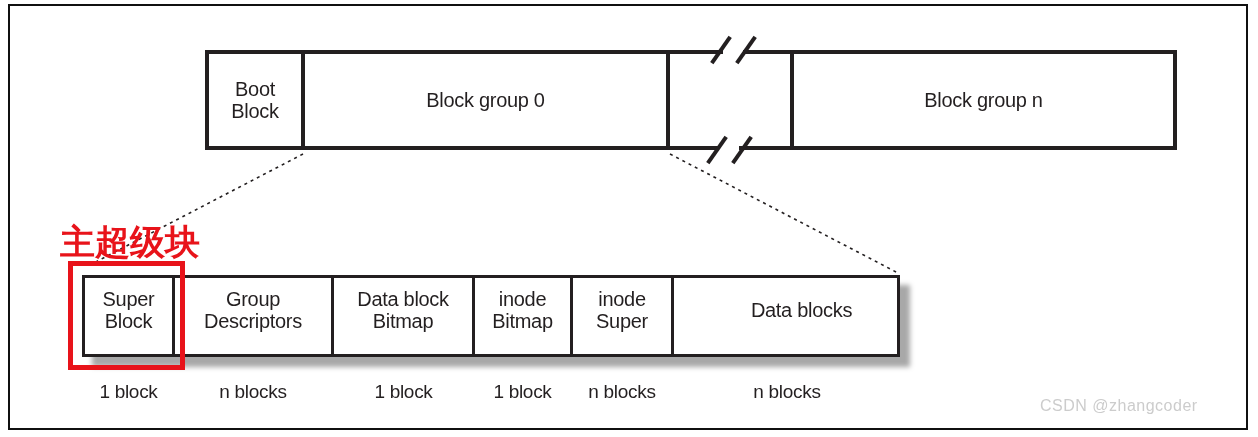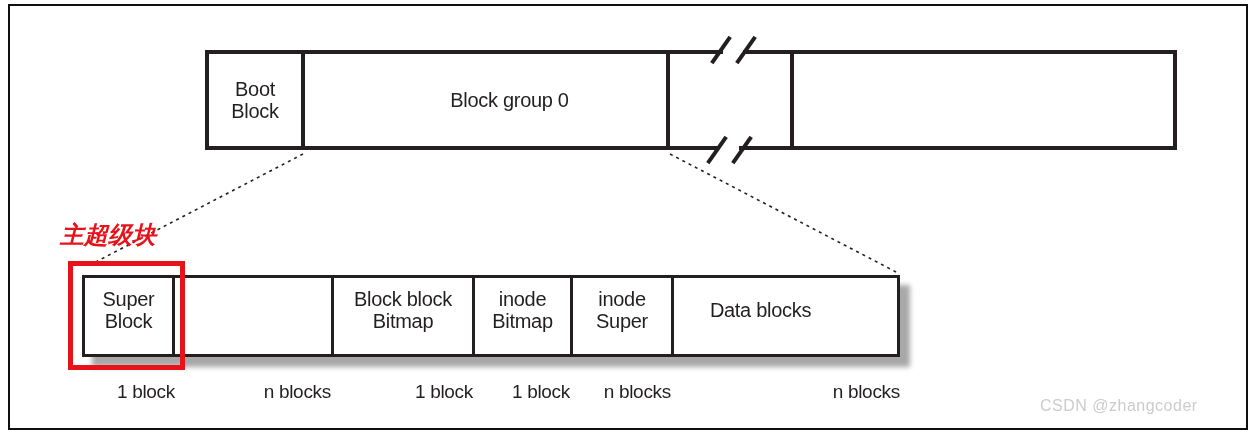--- a/index.html
+++ b/index.html
@@ -15,43 +15,43 @@
   .vdiv1{position:absolute;top:50px;width:4px;height:100px;background:#231f20;}
   .d1{left:301px}.d2{left:666px}.d3{left:790px}
   .break-gap{position:absolute;width:20px;height:14px;background:#ffffff;z-index:2;}
   .bg-t{left:723px;top:44px}.bg-b{left:719px;top:140px}
   .slash{position:absolute;width:4px;height:32px;background:#231f20;transform:rotate(35deg);z-index:3;}
   .s1{left:719px;top:34px}.s2{left:744px;top:34px}.s3{left:715px;top:134px}.s4{left:740px;top:134px}
 
   .cell{position:absolute;display:flex;flex-direction:column;align-items:center;justify-content:center;
         text-align:right;font-size:20px;line-height:22px;letter-spacing:-0.3px;}
   .boot{left:209px;top:54px;width:92px;height:92px;}
-  .bg0{left:305px;top:54px;width:361px;height:92px;margin-left:24px;}
+  .bg0{left:305px;top:54px;width:361px;height:92px;}
   .bgn{left:794px;top:54px;width:379px;height:92px;}
 
   
   .row2-frame{position:absolute;left:82px;top:275px;width:818px;height:82px;
               border:3px solid #231f20;box-sizing:border-box;background:#fff;
               box-shadow:10px 10px 5px #a8a8a8;}
   .vdiv2{position:absolute;top:275px;width:3px;height:82px;background:#231f20;z-index:1;}
   .e1{left:172px}.e2{left:331px}.e3{left:472px}.e4{left:570px}.e5{left:671px}
   .dc{top:278px;height:64px;z-index:1;}
   .c0{left:85px;width:87px}.c1{left:175px;width:156px}.c2{left:334px;width:138px}
-  .c3{left:475px;width:95px}.c4{left:573px;width:98px}.c5{left:649px;width:223px}
+  .c3{left:475px;width:95px}.c4{left:573px;width:98px}.c5{left:690px;width:223px}
 
-  .size-label{position:absolute;top:381px;height:22px;text-align:right;font-size:19px;
+  .size-label{position:absolute;top:381px;height:22px;text-align:center;font-size:19px;
               letter-spacing:-0.3px;color:#231f20;}
   .z0{left:82px;width:93px}.z1{left:175px;width:156px}.z2{left:334px;width:139px}
   .z3{left:475px;width:95px}.z4{left:573px;width:98px}.z5{left:674px;width:226px}
 
   
   .red-rect{position:absolute;left:68px;top:261px;width:117px;height:109px;
             border:5px solid #e8131a;box-sizing:border-box;z-index:5;}
-  .red-label{position:absolute;left:60px;top:219px;font-size:24px;font-weight:bold;
-             color:#e8131a;z-index:6;white-space:nowrap;font-style:italic;}
+  .red-label{position:absolute;left:60px;top:219px;font-size:35px;font-weight:bold;
+             color:#e8131a;z-index:6;white-space:nowrap;}
 
   .watermark{position:absolute;left:1040px;top:397px;font-size:16px;color:#cccccc;
              white-space:nowrap;z-index:4;letter-spacing:0.5px;}
 </style>
 </head>
 <body>
 
 <div class="stage">
 
   <div class="outer-frame"></div>
@@ -73,37 +73,44 @@
   <div class="slash s3"></div>
   <div class="slash s4"></div>
 
   <div class="cell boot">
     <span>Boot</span>
     <span>Block</span>
   </div>
   <div class="cell bg0">
     <span>Block group 0</span>
   </div>
+  <div class="cell bgn">
+    <span>Block group n</span>
+  </div>
 
   <div class="red-label">主超级块</div>
   <div class="red-rect"></div>
 
   <div class="row2-frame"></div>
   <div class="vdiv2 e1"></div>
   <div class="vdiv2 e2"></div>
   <div class="vdiv2 e3"></div>
   <div class="vdiv2 e4"></div>
   <div class="vdiv2 e5"></div>
 
   <div class="cell dc c0">
     <span>Super</span>
     <span>Block</span>
   </div>
+  <div class="cell dc c1">
+    <span>Group</span>
+    <span>Descriptors</span>
+  </div>
   <div class="cell dc c2">
-    <span>Block block</span>
+    <span>Data block</span>
     <span>Bitmap</span>
   </div>
   <div class="cell dc c3">
     <span>inode</span>
     <span>Bitmap</span>
   </div>
   <div class="cell dc c4">
     <span>inode</span>
     <span>Super</span>
   </div>

